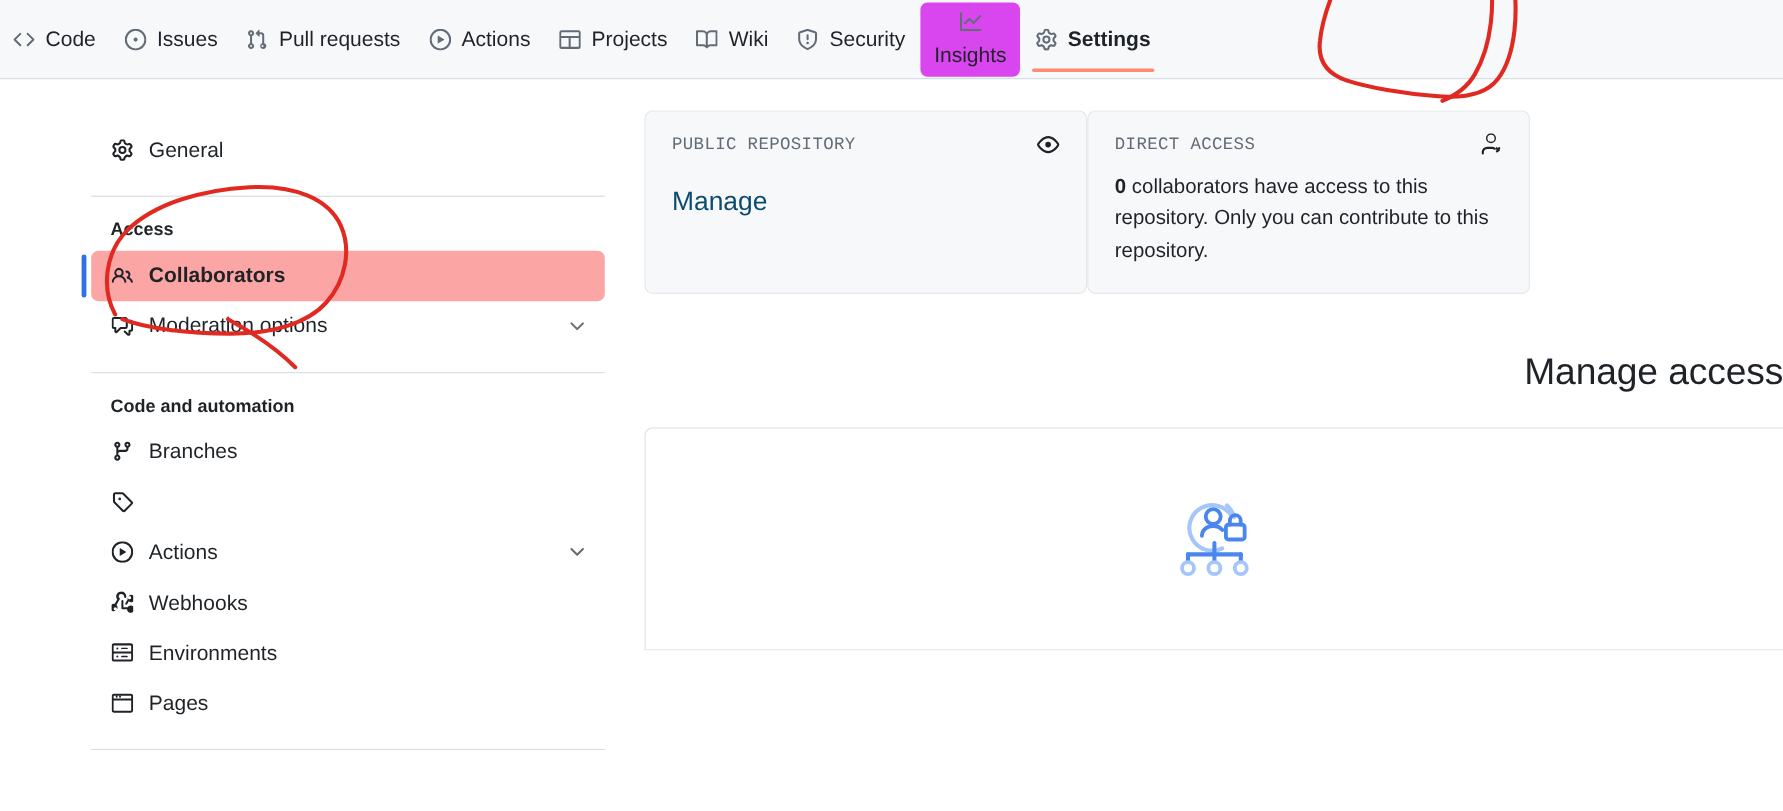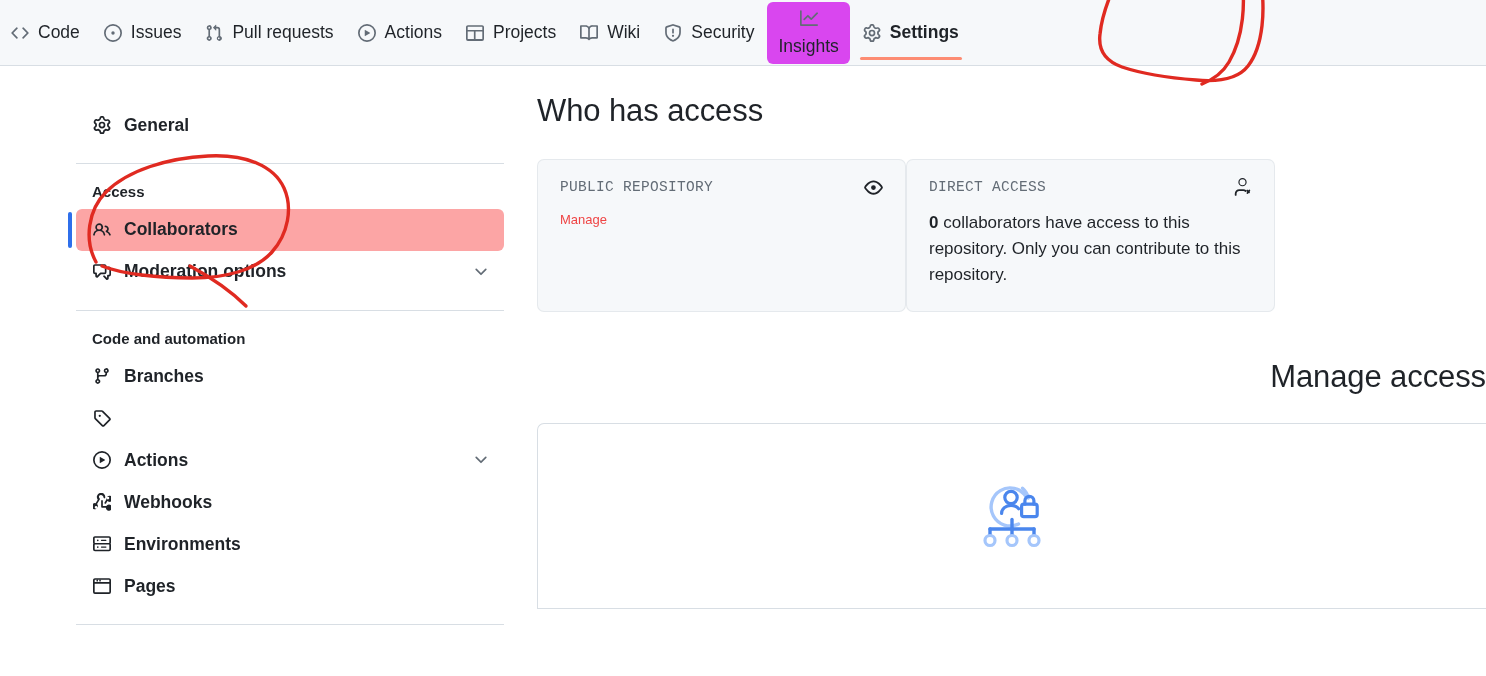--- a/index.html
+++ b/index.html
@@ -56,21 +56,20 @@
   }
   .side-item {
     display: flex; align-items: center;
     height: 42px;
     padding: 0 14px 0 16px;
     border-radius: 6px;
     font-size: 17.5px;
     color: #1f2328;
     cursor: pointer;
     position: relative;
-    font-weight: bold;
   }
   .side-item .s-icon {
     width: 20px; height: 20px; flex: none;
     display: flex; align-items: center; justify-content: center;
     color: #1f2328; margin-right: 12px;
   }
   .side-item .s-icon svg { display: block; }
   .side-item .s-label { flex: 1; line-height: 1.2; }
   .side-item.active { background: #fca5a5; font-weight: 600; }
   .side-item.active .active-bar {
@@ -130,22 +129,23 @@
   }
   .card-head-icon { color: #1f2328; display: flex; align-items: center; }
   .card-body {
     font-size: 17px;
     line-height: 1.55;
     color: #1f2328;
   }
   .card-body b { font-weight: 700; }
   .card-link {
     display: inline-block;
-    font-size: 13px;
-    color: #ef4444;
+    margin-top: 12px;
+    font-size: 22px;
+    color: #0c4a6e;
     text-decoration: none;
     cursor: pointer;
   }
 
   .manage-section { margin-top: 46px; }
   .manage-panel {
     margin-top: 26px;
     border: 1px solid #d8dee4;
     border-radius: 7px 0 0 0;
     border-right: none;
@@ -343,21 +343,20 @@
             </svg>
           </span>
           <span class="s-label">Pages</span>
         </div>
       </div>
     <div class="side-divider"></div>
   </div>
 
   <div class="main">
 
-    <h2 class="main-h2">Who has access</h2>
 
     <div class="cards-row">
 
       <div class="access-card">
         <div class="card-head">
           <span class="card-kicker">PUBLIC REPOSITORY</span>
           <span class="card-head-icon">
             <svg width="19" height="19" viewBox="0 0 16 16" fill="currentColor" aria-hidden="true">
               <path d="M8 2c1.981 0 3.671.992 4.933 2.078 1.27 1.091 2.187 2.345 2.637 3.023a1.62 1.62 0 0 1 0 1.798c-.45.678-1.367 1.932-2.637 3.023C11.67 13.008 9.981 14 8 14c-1.981 0-3.671-.992-4.933-2.078C1.797 10.83.88 9.576.43 8.898a1.62 1.62 0 0 1 0-1.798c.45-.677 1.367-1.931 2.637-3.022C4.33 2.992 6.019 2 8 2ZM1.679 7.932a.12.12 0 0 0 0 .136c.411.622 1.241 1.75 2.366 2.717C5.176 11.758 6.527 12.5 8 12.5s2.824-.742 3.955-1.715c1.124-.967 1.954-2.096 2.366-2.717a.12.12 0 0 0 0-.136c-.412-.621-1.242-1.75-2.366-2.717C10.824 4.242 9.473 3.5 8 3.5s-2.824.742-3.955 1.715c-1.124.967-1.954 2.096-2.366 2.717ZM8 10a2 2 0 1 1-.001-3.999A2 2 0 0 1 8 10Z"></path>
             </svg>

